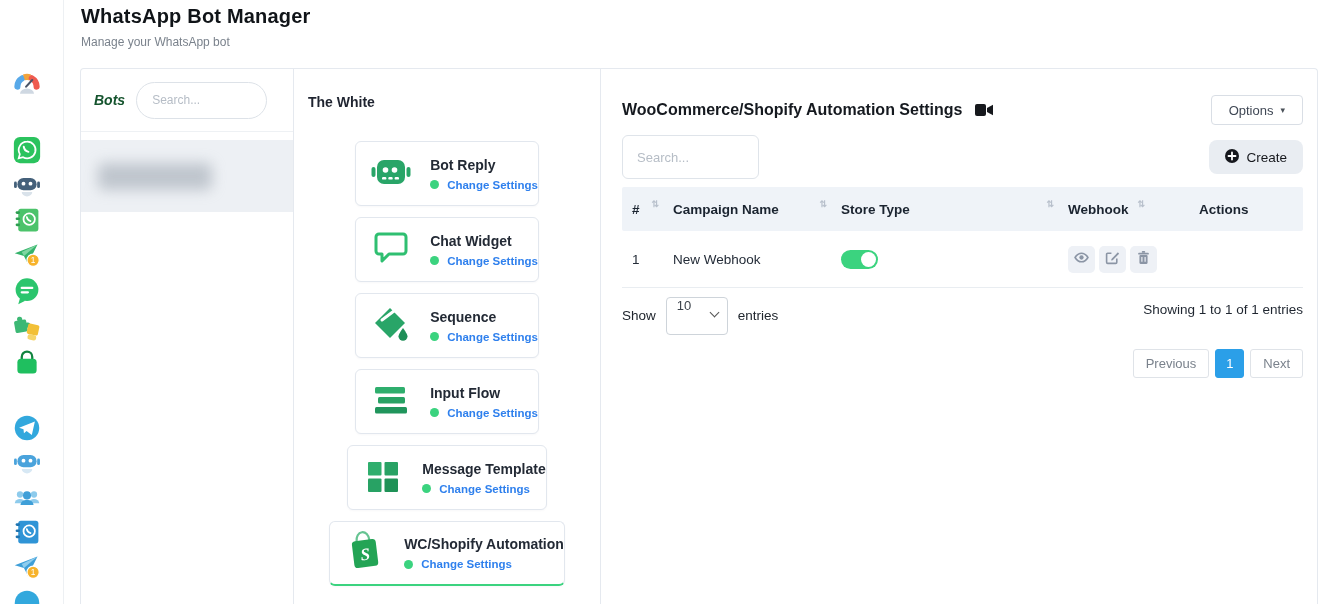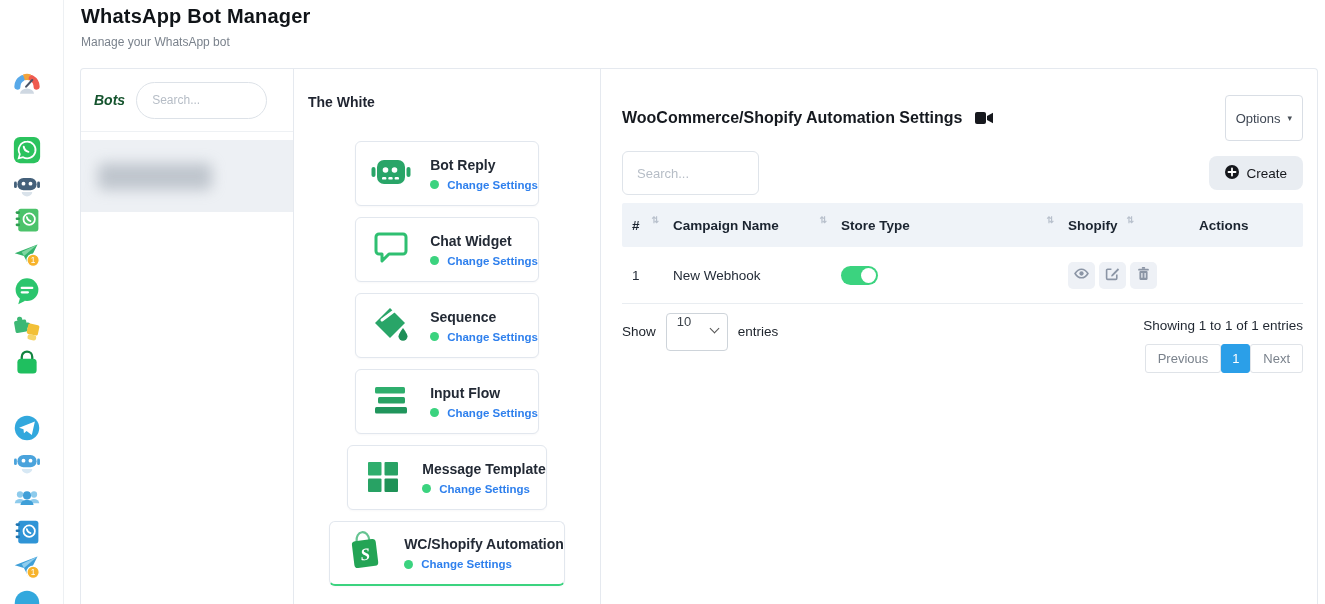--- a/index.html
+++ b/index.html
@@ -43,21 +43,21 @@
   .card-label { font-weight: 700; font-size: 14px; color: #232a35; }
   .card-link-row { display: flex; align-items: center; gap: 8px; margin-top: 6px; }
   .status-dot { width: 9px; height: 9px; border-radius: 50%; background: #3bd37f; }
   .card-link { font-size: 11.5px; font-weight: 700; color: #2f80ed; text-decoration: none; cursor: pointer; }
   
   .main-col { position: absolute; left: 520px; top: 0; right: 0; height: 100%;
     padding: 0 14px 0 21px; }
   .main-head { display: flex; align-items: center; margin-top: 26px; }
   .main-title { font-weight: 700; font-size: 16px; color: #15191f; }
   .video-icon { margin-left: 13px; display: inline-flex; }
-  .options-btn { margin-left: auto; height: 46px; padding: 0 10px; border: 1px solid #d9dee5;
+  .options-btn { margin-left: auto; height: 30px; padding: 0 17px; border: 1px solid #d9dee5;
     border-radius: 4px; background: #fff; font-size: 13px; color: #3f4754; display: flex;
     align-items: center; gap: 7px; cursor: pointer; font-family: inherit; }
   .options-caret { font-size: 9px; color: #4a5159; }
   .toolbar { display: flex; align-items: flex-start; margin-top: 10px; }
   .main-search { width: 137px; height: 44px; border: 1px solid #dfe4ea; border-radius: 6px;
     padding: 0 14px; font-size: 13px; color: #333; outline: none; font-family: inherit; }
   .main-search::placeholder { color: #b6bdc6; }
   .create-btn { margin-left: auto; margin-top: 5px; height: 34px; padding: 0 16px;
     background: #e9edf2; border: none; border-radius: 8px; display: flex; align-items: center;
     gap: 7px; font-size: 13.5px; color: #16181d; cursor: pointer; font-family: inherit; }
@@ -81,21 +81,21 @@
   
   .t-foot { display: flex; align-items: flex-start; margin-top: 12px; }
   .foot-left { display: flex; align-items: center; height: 31px; font-size: 13.5px; color: #20262e; }
   .page-size { width: 62px; height: 38px; border: 1px solid #ced4da; border-radius: 4px;
     margin: 0 10px; display: flex; padding: 0 10px; font-size: 13px;
     color: #3c434b; cursor: pointer; position: relative; }
   .page-size .chev { position: absolute; right: 9px; top: 11px; width: 7px; height: 7px;
     border-left: 1.6px solid #555; border-bottom: 1.6px solid #555; transform: rotate(-45deg); }
   .foot-right { margin-left: auto; display: flex; flex-direction: column; align-items: flex-end; }
   .showing-text { font-size: 13.5px; color: #1f2630; margin-top: 2px; }
-  .pagination { display: flex; gap: 0; margin-top: 11px; }
+  .pagination { display: flex; gap: 6px; margin-top: 32px; }
   .pg-btn { height: 29px; padding: 0 12px; border: 1px solid #dfe3e8; border-radius: 3px;
     background: #fff; color: #7a828c; font-size: 13px; cursor: pointer; font-family: inherit; }
   .pg-btn.active { background: #2b9fe8; border-color: #2b9fe8; color: #fff; width: 29px;
     padding: 0; text-align: center; }
 </style>
 </head>
 <body>
 
 <aside class="sidebar">
   <div class="side-icon" style="top:70px">
@@ -386,21 +386,21 @@
       </div>
       <div class="th">
         <span>Campaign Name</span>
         <span class="sort right">⇅</span>
       </div>
       <div class="th">
         <span>Store Type</span>
         <span class="sort right">⇅</span>
       </div>
       <div class="th">
-        <span>Shopify</span>
+        <span>Webhook</span>
         <span class="sort near">⇅</span>
       </div>
       <div class="th">
         <span>Actions</span>
       </div>
     </div>
 
     <div class="t-row grid-row">
       <div>1</div>
       <div>New Webhook</div>

